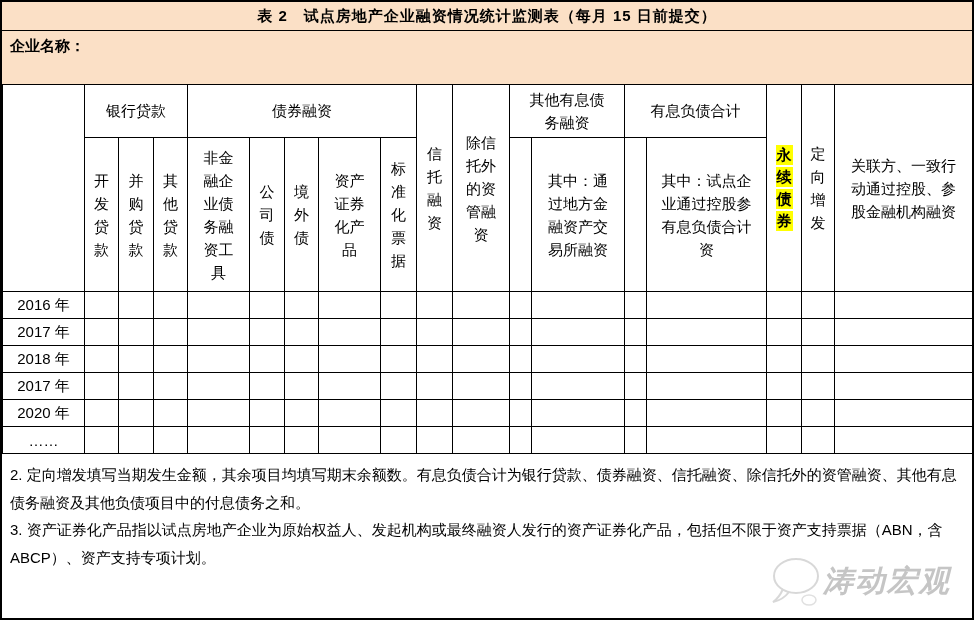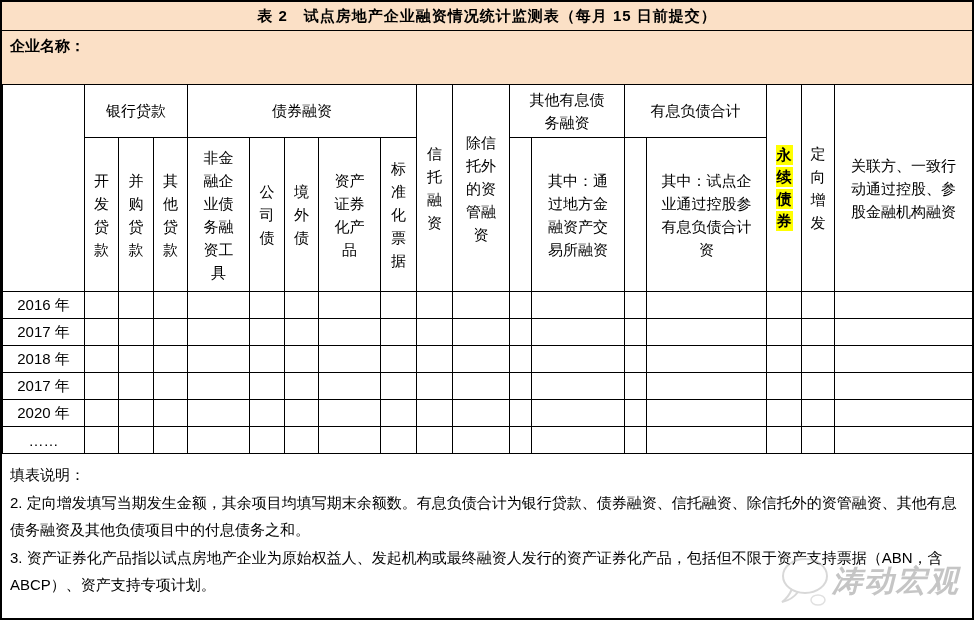--- a/index.html
+++ b/index.html
@@ -57,21 +57,21 @@
     line-height:20px;
   }
 
   .notes {
     padding:7px 10px 0 8px;
     font-size:15px;
     line-height:27.5px;
   }
   .watermark {
     position:absolute;
-    right:12px; bottom:8px;
+    right:21px; bottom:8px;
     display:flex; align-items:center;
     pointer-events:none;
   }
   .watermark-text {
     font-size:30px;
     font-style:italic;
     font-weight:bold;
     color:rgba(150,150,150,0.55);
     letter-spacing:2px;
   }
@@ -367,21 +367,20 @@
           <td></td>
           <td></td>
           <td></td>
           <td></td>
           <td></td>
       </tr>
     </tbody>
   </table>
 
   <div class="notes">
-    <div>填表说明：</div>
     <div>2. 定向增发填写当期发生金额，其余项目均填写期末余额数。有息负债合计为银行贷款、债券融资、信托融资、除信托外的资管融资、其他有息债务融资及其他负债项目中的付息债务之和。</div>
     <div>3. 资产证券化产品指以试点房地产企业为原始权益人、发起机构或最终融资人发行的资产证券化产品，包括但不限于资产支持票据（ABN，含 ABCP）、资产支持专项计划。</div>
   </div>
 
   <div class="watermark">
     <svg class="bubble-icon" width="52" height="58" viewBox="0 0 52 58">
       <ellipse cx="27" cy="24" rx="22" ry="17" fill="none" stroke="#aaaaaa" stroke-width="2"></ellipse>
       <path d="M14 37 Q10 46 4 50 Q14 48 20 40" fill="none" stroke="#aaaaaa" stroke-width="2"></path>
       <ellipse cx="40" cy="48" rx="7" ry="5" fill="none" stroke="#bbbbbb" stroke-width="1.5"></ellipse>
     </svg>

